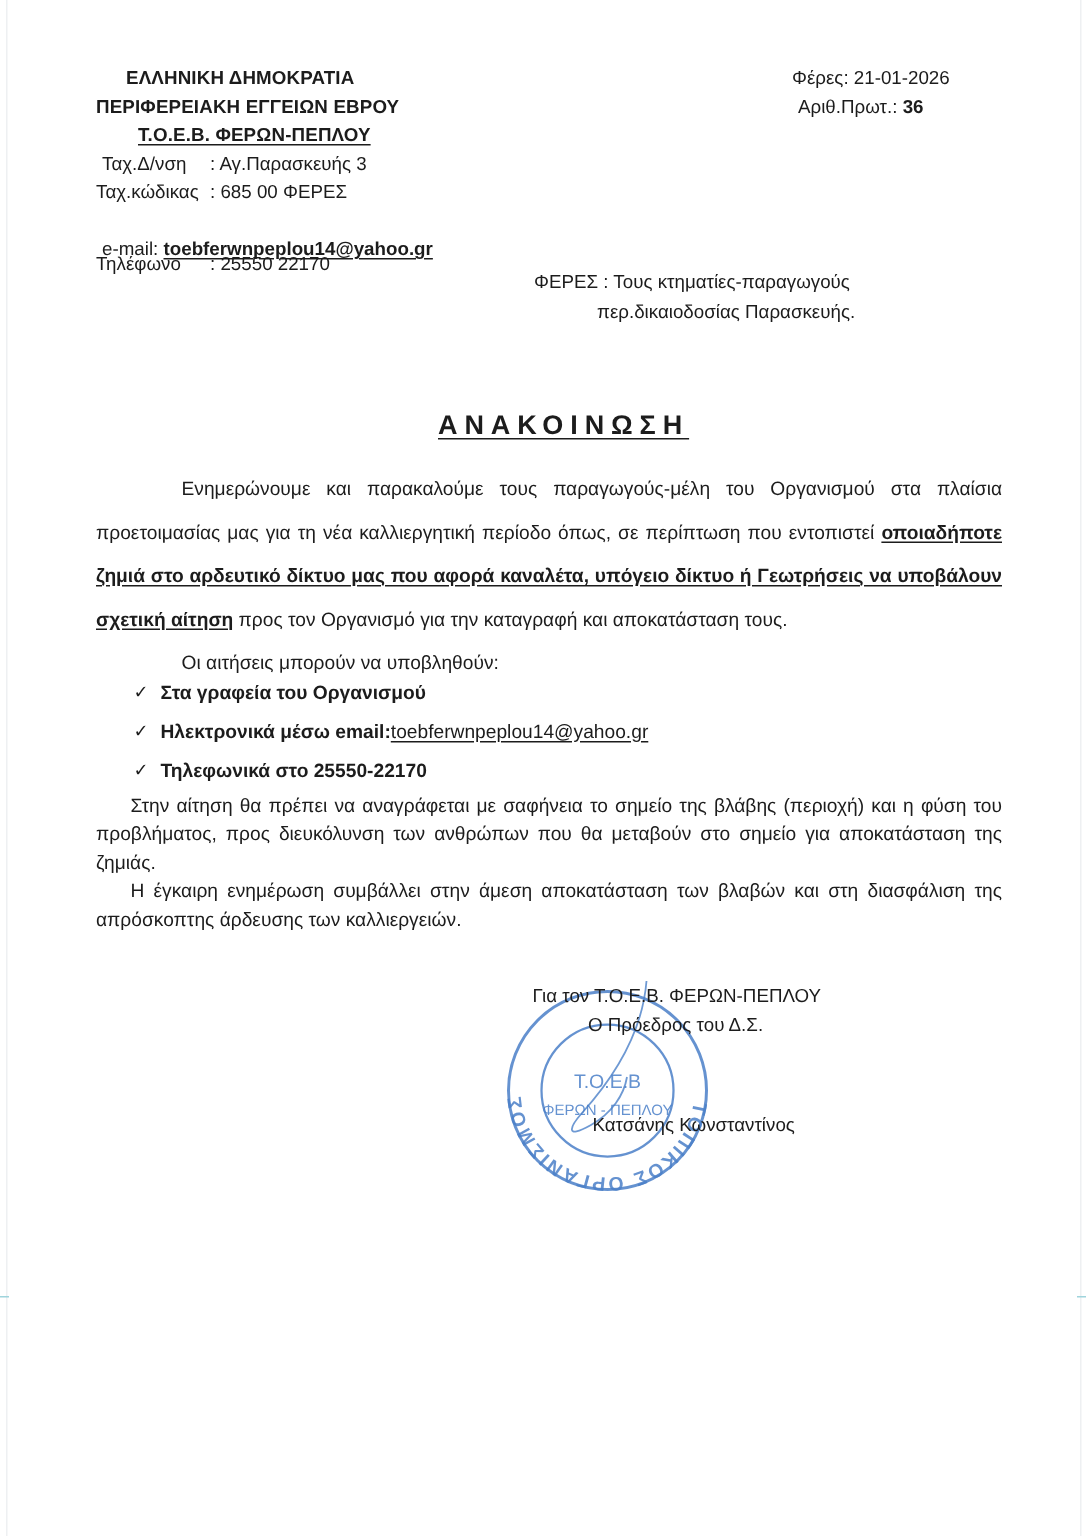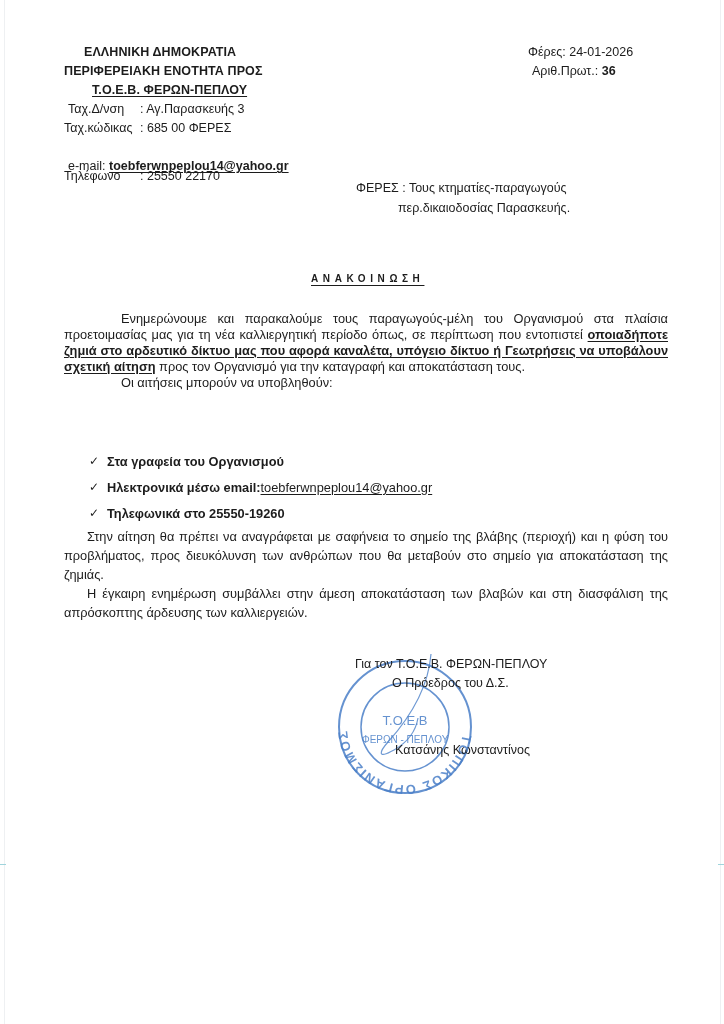--- a/index.html
+++ b/index.html
@@ -12,23 +12,23 @@
 
     .abs { position: absolute; white-space: nowrap; }
     .hdr { font-size: 12.5px; font-weight: bold; letter-spacing: 0.1px; }
     .hdr.ul { text-decoration: underline; text-decoration-thickness: 1px; text-underline-offset: 2px; margin-left: 28px; }
     .info { font-size: 12.5px; }
     .info .lbl { display: inline-block; width: 72px; }
     .mail { font-weight: bold; text-decoration: underline; text-underline-offset: 2px; }
 
     .right-meta { font-size: 12.5px; }
 
-    .title { font-size: 10px; font-weight: bold; letter-spacing: 4.6px; text-decoration: underline; text-underline-offset: 3px; margin-left: 19px; }
+    .title { font-size: 18px; font-weight: bold; letter-spacing: 4.6px; text-decoration: underline; text-underline-offset: 3px; }
 
-    .body-text { position: absolute; left: 64px; width: 604px; font-size: 12.8px; line-height: 16px; text-align: justify; }
+    .body-text { position: absolute; left: 64px; width: 604px; font-size: 12.8px; line-height: 29px; text-align: justify; }
     .body-text p { margin: 0; }
     .ind1 { text-indent: 57px; }
     .ind2 { text-indent: 23px; }
     .emph { font-weight: bold; text-decoration: underline; text-underline-offset: 2px; }
 
     .list { position: absolute; left: 89px; font-size: 12.8px; font-weight: bold; }
     .list-item { height: 26px; display: flex; align-items: center; }
     .check { display: inline-block; width: 18px; font-weight: normal; font-size: 12px; }
     .list .mail { font-weight: bold; }
 
@@ -38,38 +38,38 @@
 </head>
 <body>
 
 <div class="page">
   <div class="scan-edge-l"></div>
   <div class="scan-edge-r"></div>
   <div class="tick" style="left:0; top:864px;"></div>
   <div class="tick" style="right:0; top:864px;"></div>
 
   <div class="abs hdr" style="left:64px; top:45px;padding-left:20px;">ΕΛΛΗΝΙΚΗ ΔΗΜΟΚΡΑΤΙΑ</div>
-  <div class="abs hdr" style="left:64px; top:64px;">ΠΕΡΙΦΕΡΕΙΑΚΗ ΕΝΟΤΗΤΑ ΠΡΟΣ</div>
+  <div class="abs hdr" style="left:64px; top:64px;">ΠΕΡΙΦΕΡΕΙΑΚΗ ΕΓΓΕΙΩΝ ΕΒΡΟΥ</div>
   <div class="abs hdr ul" style="left:64px; top:83px;">Τ.Ο.Ε.Β. ΦΕΡΩΝ-ΠΕΠΛΟΥ</div>
 
   <div class="abs info" style="left:68px; top:102px;">
     <span class="lbl">Ταχ.Δ/νση</span><span>: Αγ.Παρασκευής 3</span>
   </div>
   <div class="abs info" style="left:64px; top:121px;">
     <span class="lbl" style="width:76px;">Ταχ.κώδικας</span><span>: 685 00 ΦΕΡΕΣ</span>
   </div>
   <div class="abs info" style="left:64px; top:140px;">
     <span class="lbl" style="width:76px;margin-top:29px;">Τηλέφωνο</span><span>: 25550 22170</span>
   </div>
   <div class="abs info" style="left:68px; top:159px;">
     <span>e-mail:</span>
     <span class="mail">toebferwnpeplou14@yahoo.gr</span>
   </div>
 
-  <div class="abs right-meta" style="left:528px; top:45px;">Φέρες: 24-01-2026</div>
+  <div class="abs right-meta" style="left:528px; top:45px;">Φέρες: 21-01-2026</div>
   <div class="abs right-meta" style="left:532px; top:64px;">
     <span>Αριθ.Πρωτ.:</span>
     <b>36</b>
   </div>
 
   <div class="abs info" style="left:356px; top:181px;">ΦΕΡΕΣ : Τους κτηματίες-παραγωγούς</div>
   <div class="abs info" style="left:398px; top:201px;">περ.δικαιοδοσίας Παρασκευής.</div>
 
   <div class="abs title" style="left:292px; top:273px;">ΑΝΑΚΟΙΝΩΣΗ</div>
 
@@ -83,21 +83,21 @@
       <span class="check">✓</span>
       <span>Στα γραφεία του Οργανισμού</span>
     </div>
     <div class="list-item">
       <span class="check">✓</span>
       <span>Ηλεκτρονικά μέσω email: </span>
       <span class="mail" style="font-weight:normal;">toebferwnpeplou14@yahoo.gr</span>
     </div>
     <div class="list-item">
       <span class="check">✓</span>
-      <span>Τηλεφωνικά στο 25550-19260</span>
+      <span>Τηλεφωνικά στο 25550-22170</span>
     </div>
   </div>
 
   <div class="body-text" style="top:527px; line-height:19px;">
     <p class="ind2"><span>Στην αίτηση θα πρέπει να αναγράφεται με σαφήνεια το σημείο της βλάβης (περιοχή) και η φύση του προβλήματος, προς διευκόλυνση των ανθρώπων που θα μεταβούν στο σημείο για αποκατάσταση της ζημιάς.</span></p>
     <p class="ind2"><span>Η έγκαιρη ενημέρωση συμβάλλει στην άμεση αποκατάσταση των βλαβών και στη διασφάλιση της απρόσκοπτης άρδευσης των καλλιεργειών.</span></p>
   </div>
 
   <svg class="stamp" viewBox="0 0 138 150">
     <defs>

